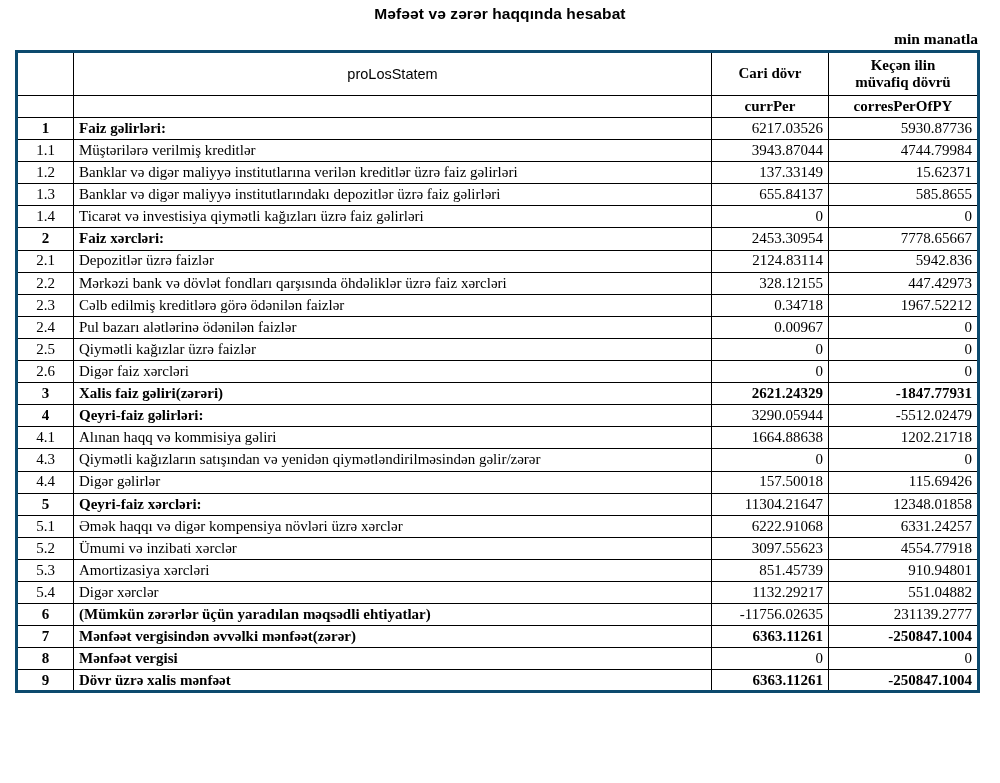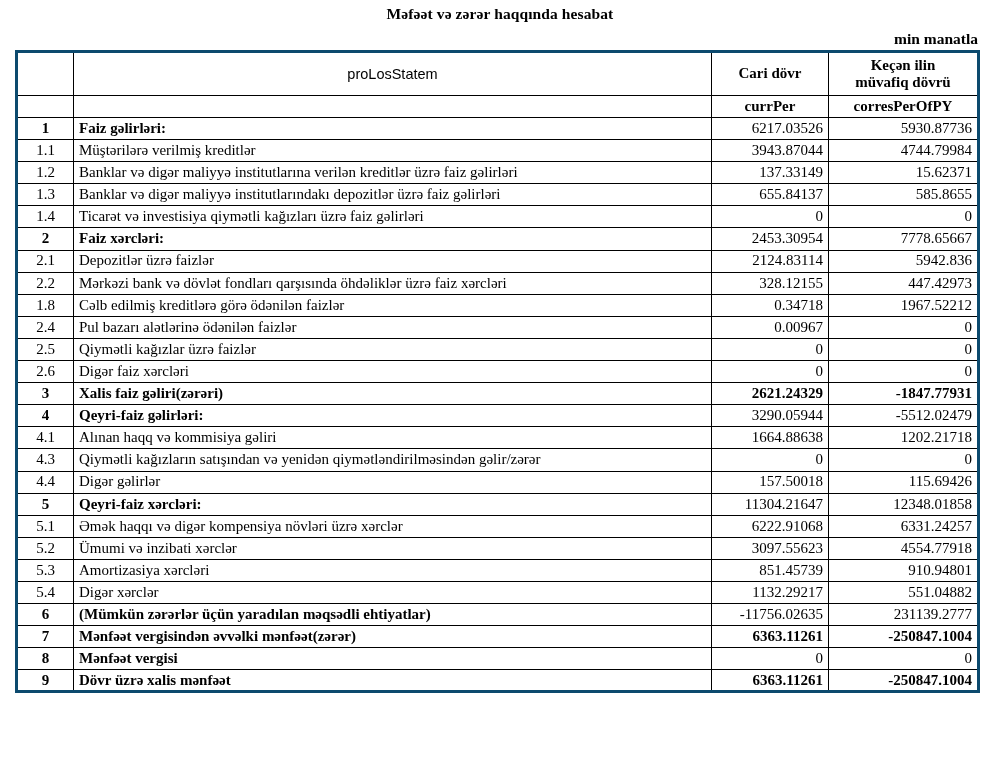--- a/index.html
+++ b/index.html
@@ -2,21 +2,21 @@
 <html><head>
 <meta charset="utf-8">
 <style>
   * { margin: 0; padding: 0; box-sizing: border-box; }
   html, body { width: 1000px; height: 783px; background: #ffffff; overflow: hidden; }
   body { font-family: "Liberation Serif", serif; color: #000; }
 
   .title {
     margin-top: 5px;
     text-align: center;
-    font-family: Liberation Serif, serif;
+    font-family: Liberation Sans, sans-serif;
     font-weight: bold;
     font-size: 15.5px;
     letter-spacing: 0.1px;
   }
 
   .units {
     width: 978px;
     margin-top: 7px;
     text-align: right;
     font-family: "Liberation Serif", serif;
@@ -137,21 +137,21 @@
   </tr>
 
   <tr>
     <td class="c-no">2.2</td>
     <td class="c-label">Mərkəzi bank və dövlət fondları qarşısında öhdəliklər üzrə faiz xərcləri</td>
     <td class="c-num">328.12155</td>
     <td class="c-num">447.42973</td>
   </tr>
 
   <tr>
-    <td class="c-no">1.8</td>
+    <td class="c-no">2.3</td>
     <td class="c-label">Cəlb edilmiş kreditlərə görə ödənilən faizlər</td>
     <td class="c-num">0.34718</td>
     <td class="c-num">1967.52212</td>
   </tr>
 
   <tr>
     <td class="c-no">2.4</td>
     <td class="c-label">Pul bazarı alətlərinə ödənilən faizlər</td>
     <td class="c-num">0.00967</td>
     <td class="c-num">0</td>

